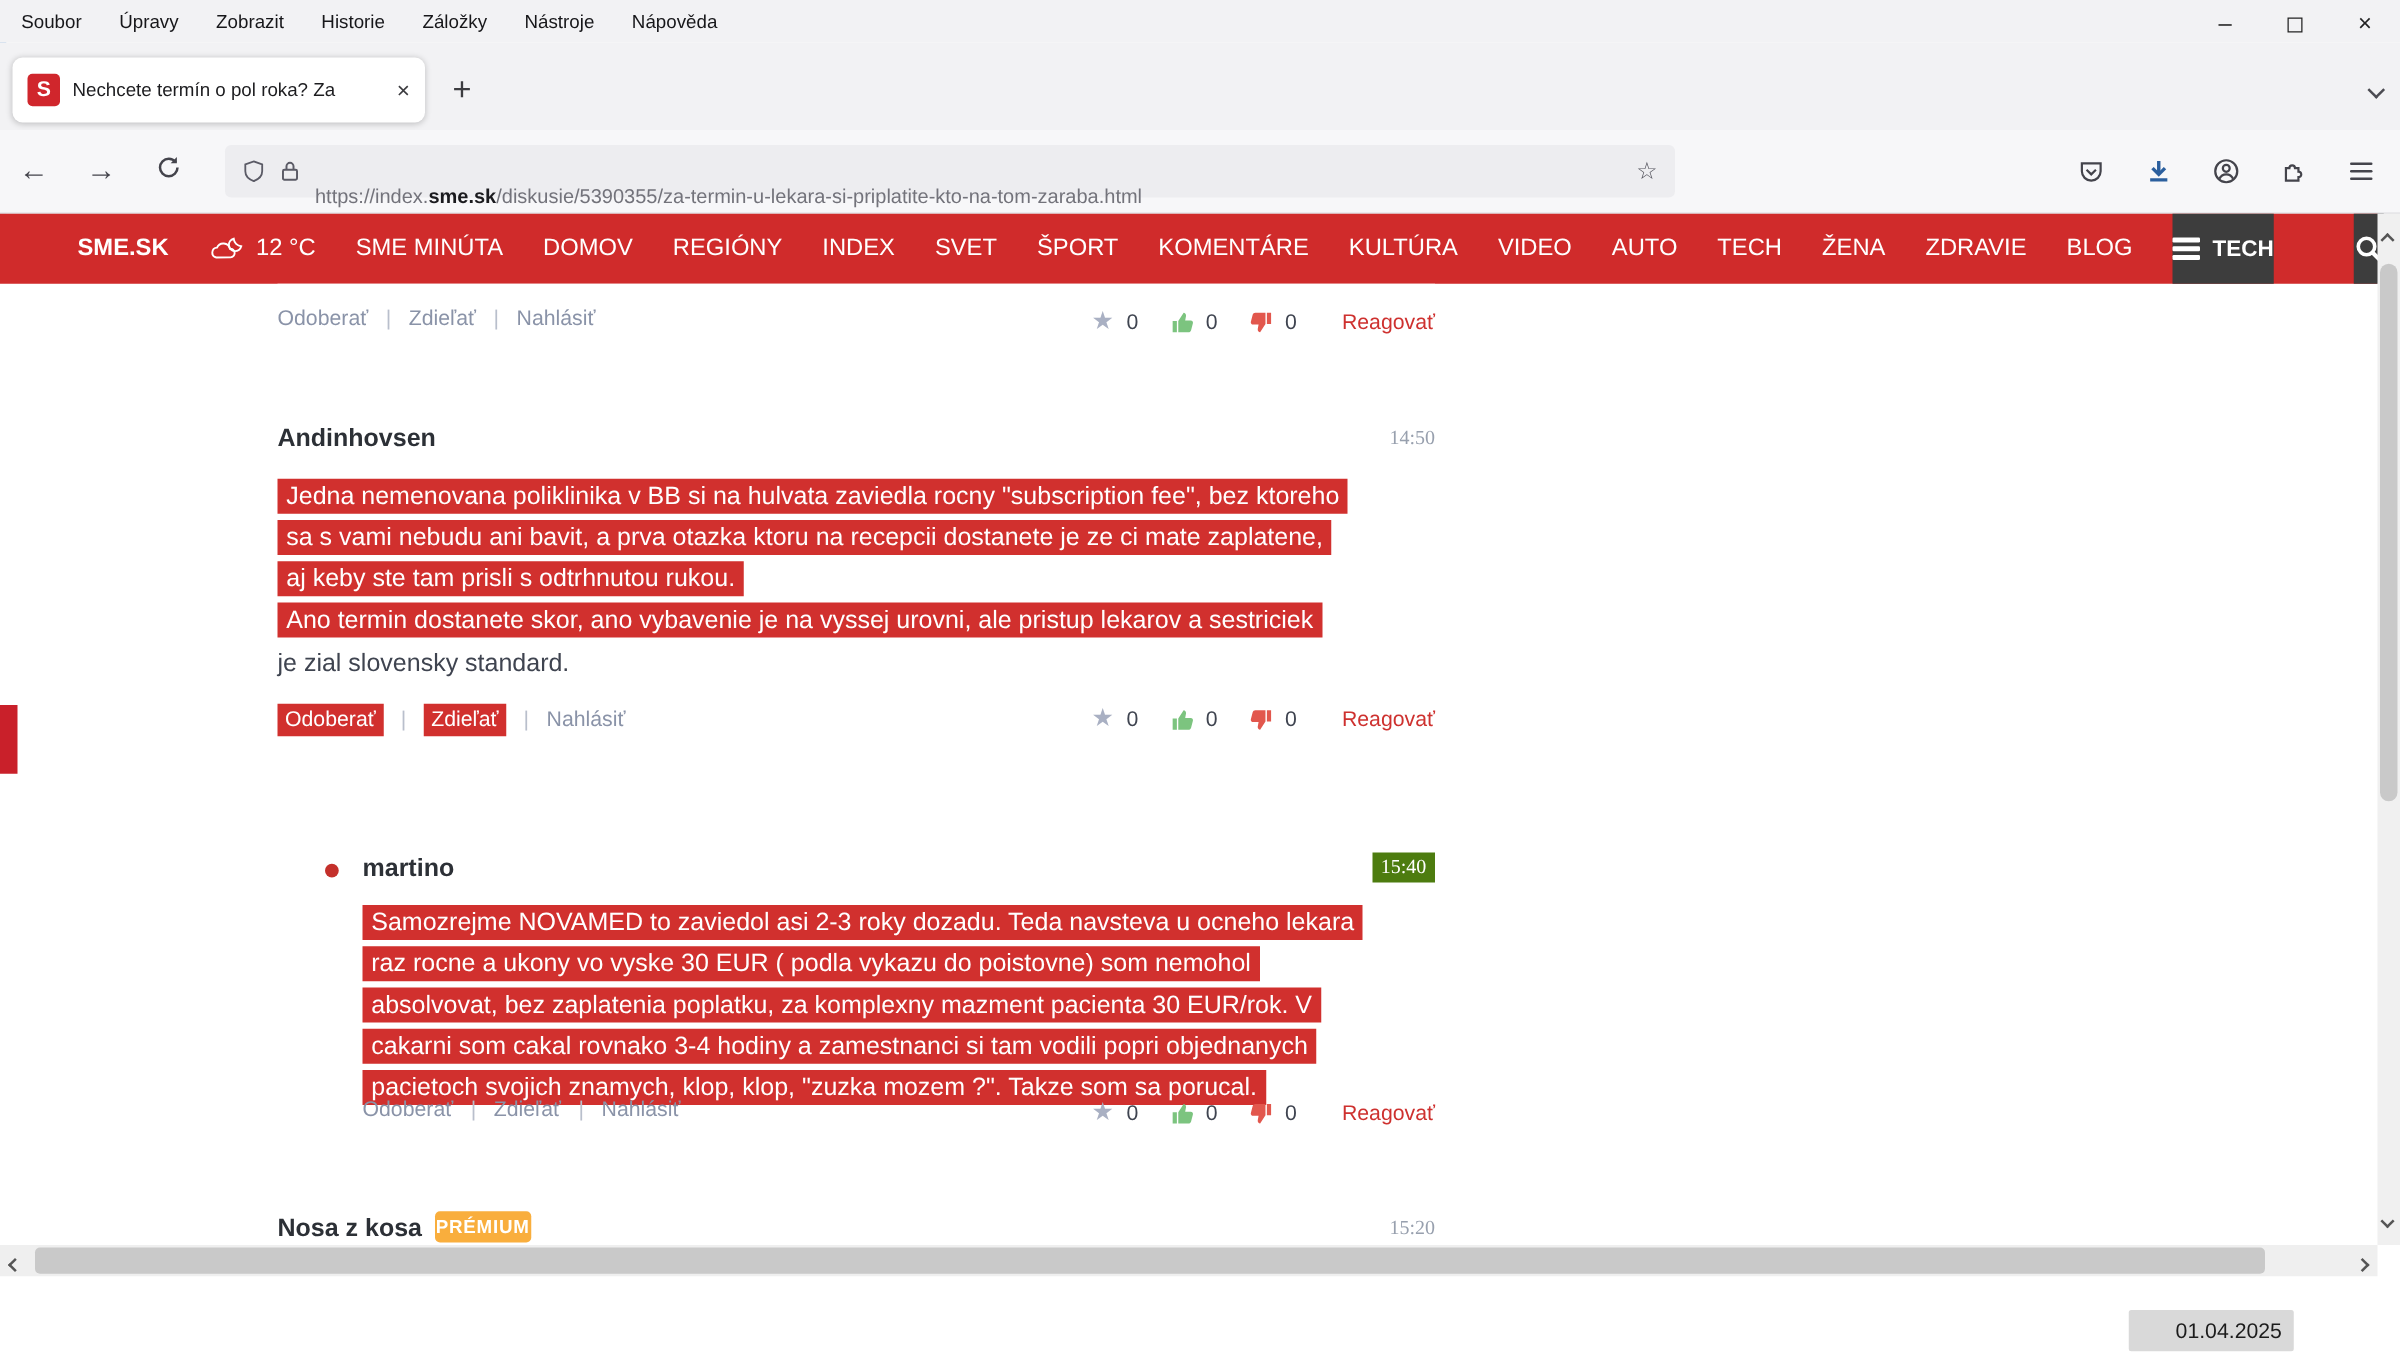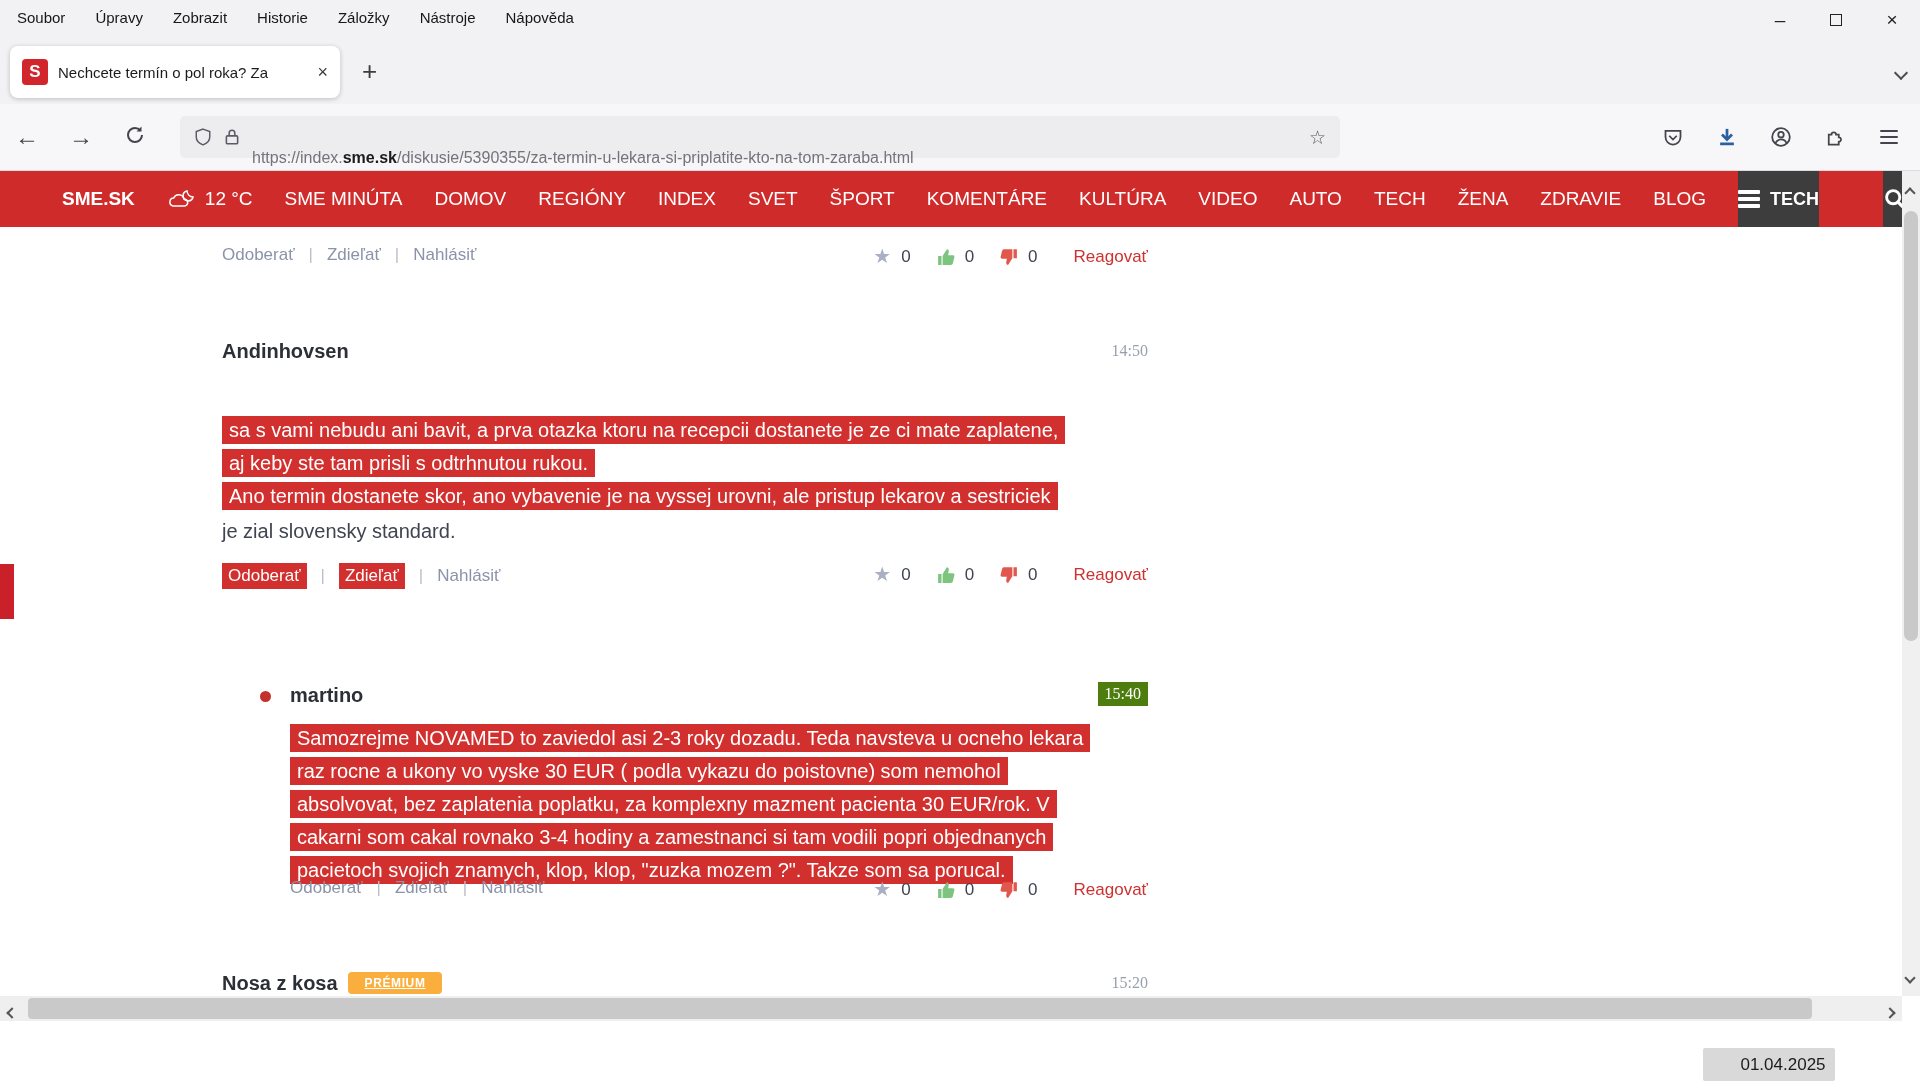--- a/index.html
+++ b/index.html
@@ -75,22 +75,22 @@
   .c-header { position:absolute; width:926px; height:30px; }
   .author { font-size:20px; font-weight:700; color:#2c3036; }
   .time { position:absolute; right:0; top:2px; font-size:16px; color:#98a0ae;font-family:Liberation Serif, serif; }
   .time.hl { background:#4d7c0f; color:#fff; padding:3px 7px; top:-2px; right:0; }
   .bullet { position:absolute; left:-30px; top:7px; width:11px; height:11px; border-radius:50%; background:#c4302b; }
 
   .line { position:absolute; height:33px; font-size:20px; color:#3f4450; white-space:nowrap; }
   .line .hl-span { background:#d1302e; color:#fff; padding:3px 7px; }
   .indent68 { left:68px;margin-top:27px; }
 
-  .badge { display:inline-block; background:#f9ae3d; color:#fff; font-size:12px; font-weight:700;
-           letter-spacing:.6px; padding:4px 17px; border-radius:4px; position:relative; top:-3px; margin-left:10px;text-decoration:underline; }
+  .badge { display:inline-block; background:#f9ae3d; color:#fff; font-size:15px; font-weight:700;
+           letter-spacing:.6px; padding:4px 1px; border-radius:4px; position:relative; top:-3px; margin-left:10px; }
 
   
   .vscroll { position:absolute; right:0; top:171px; width:18px; height:825px; background:#f0f0f0; z-index:5; }
   .vthumb { position:absolute; left:2px; top:40px; width:14px; height:430px; background:#c9c9c9; border-radius:7px; }
   .varrow { position:absolute; left:4px; }
   .hscroll { position:absolute; left:0; top:996px; width:1902px; height:25px; background:#efefef; z-index:6; }
   .hthumb { position:absolute; left:28px; top:2px; width:1784px; height:21px; background:#c9c9c9; border-radius:4px; }
   .harrow { position:absolute; top:7px; }
   .chev-s { display:inline-block; width:8px; height:8px; border-right:2px solid #555; border-bottom:2px solid #555; }
   .date-box { position:absolute; right:85px; bottom:6px; width:132px; height:33px; background:#d9d9d9;
@@ -250,20 +250,21 @@
           </svg>
         <span class="cnt">0</span>
         <span class="reply">Reagovať</span>
       </span>
     </div>
 
     <div class="c-header" style="top:113px">
       <span class="author">Andinhovsen</span>
       <span class="time">14:50</span>
     </div>
+    <div class="line" style="top:159px"><span class="hl-span">Jedna nemenovana poliklinika v BB si na hulvata zaviedla rocny "subscription fee", bez ktoreho</span></div>
     <div class="line" style="top:192px"><span class="hl-span">sa s vami nebudu ani bavit, a prva otazka ktoru na recepcii dostanete je ze ci mate zaplatene,</span></div>
     <div class="line" style="top:225px"><span class="hl-span">aj keby ste tam prisli s odtrhnutou rukou.</span></div>
     <div class="line" style="top:258px"><span class="hl-span">Ano termin dostanete skor, ano vybavenie je na vyssej urovni, ale pristup lekarov a sestriciek</span></div>
     <div class="line" style="top:293px"><span>je zial slovensky standard.</span></div>
 
     <div class="actions" style="top:336px">
       <span class="left">
         <span class="al hl">Odoberať</span>
         <span class="sep">|</span>
         <span class="al hl">Zdieľať</span>

